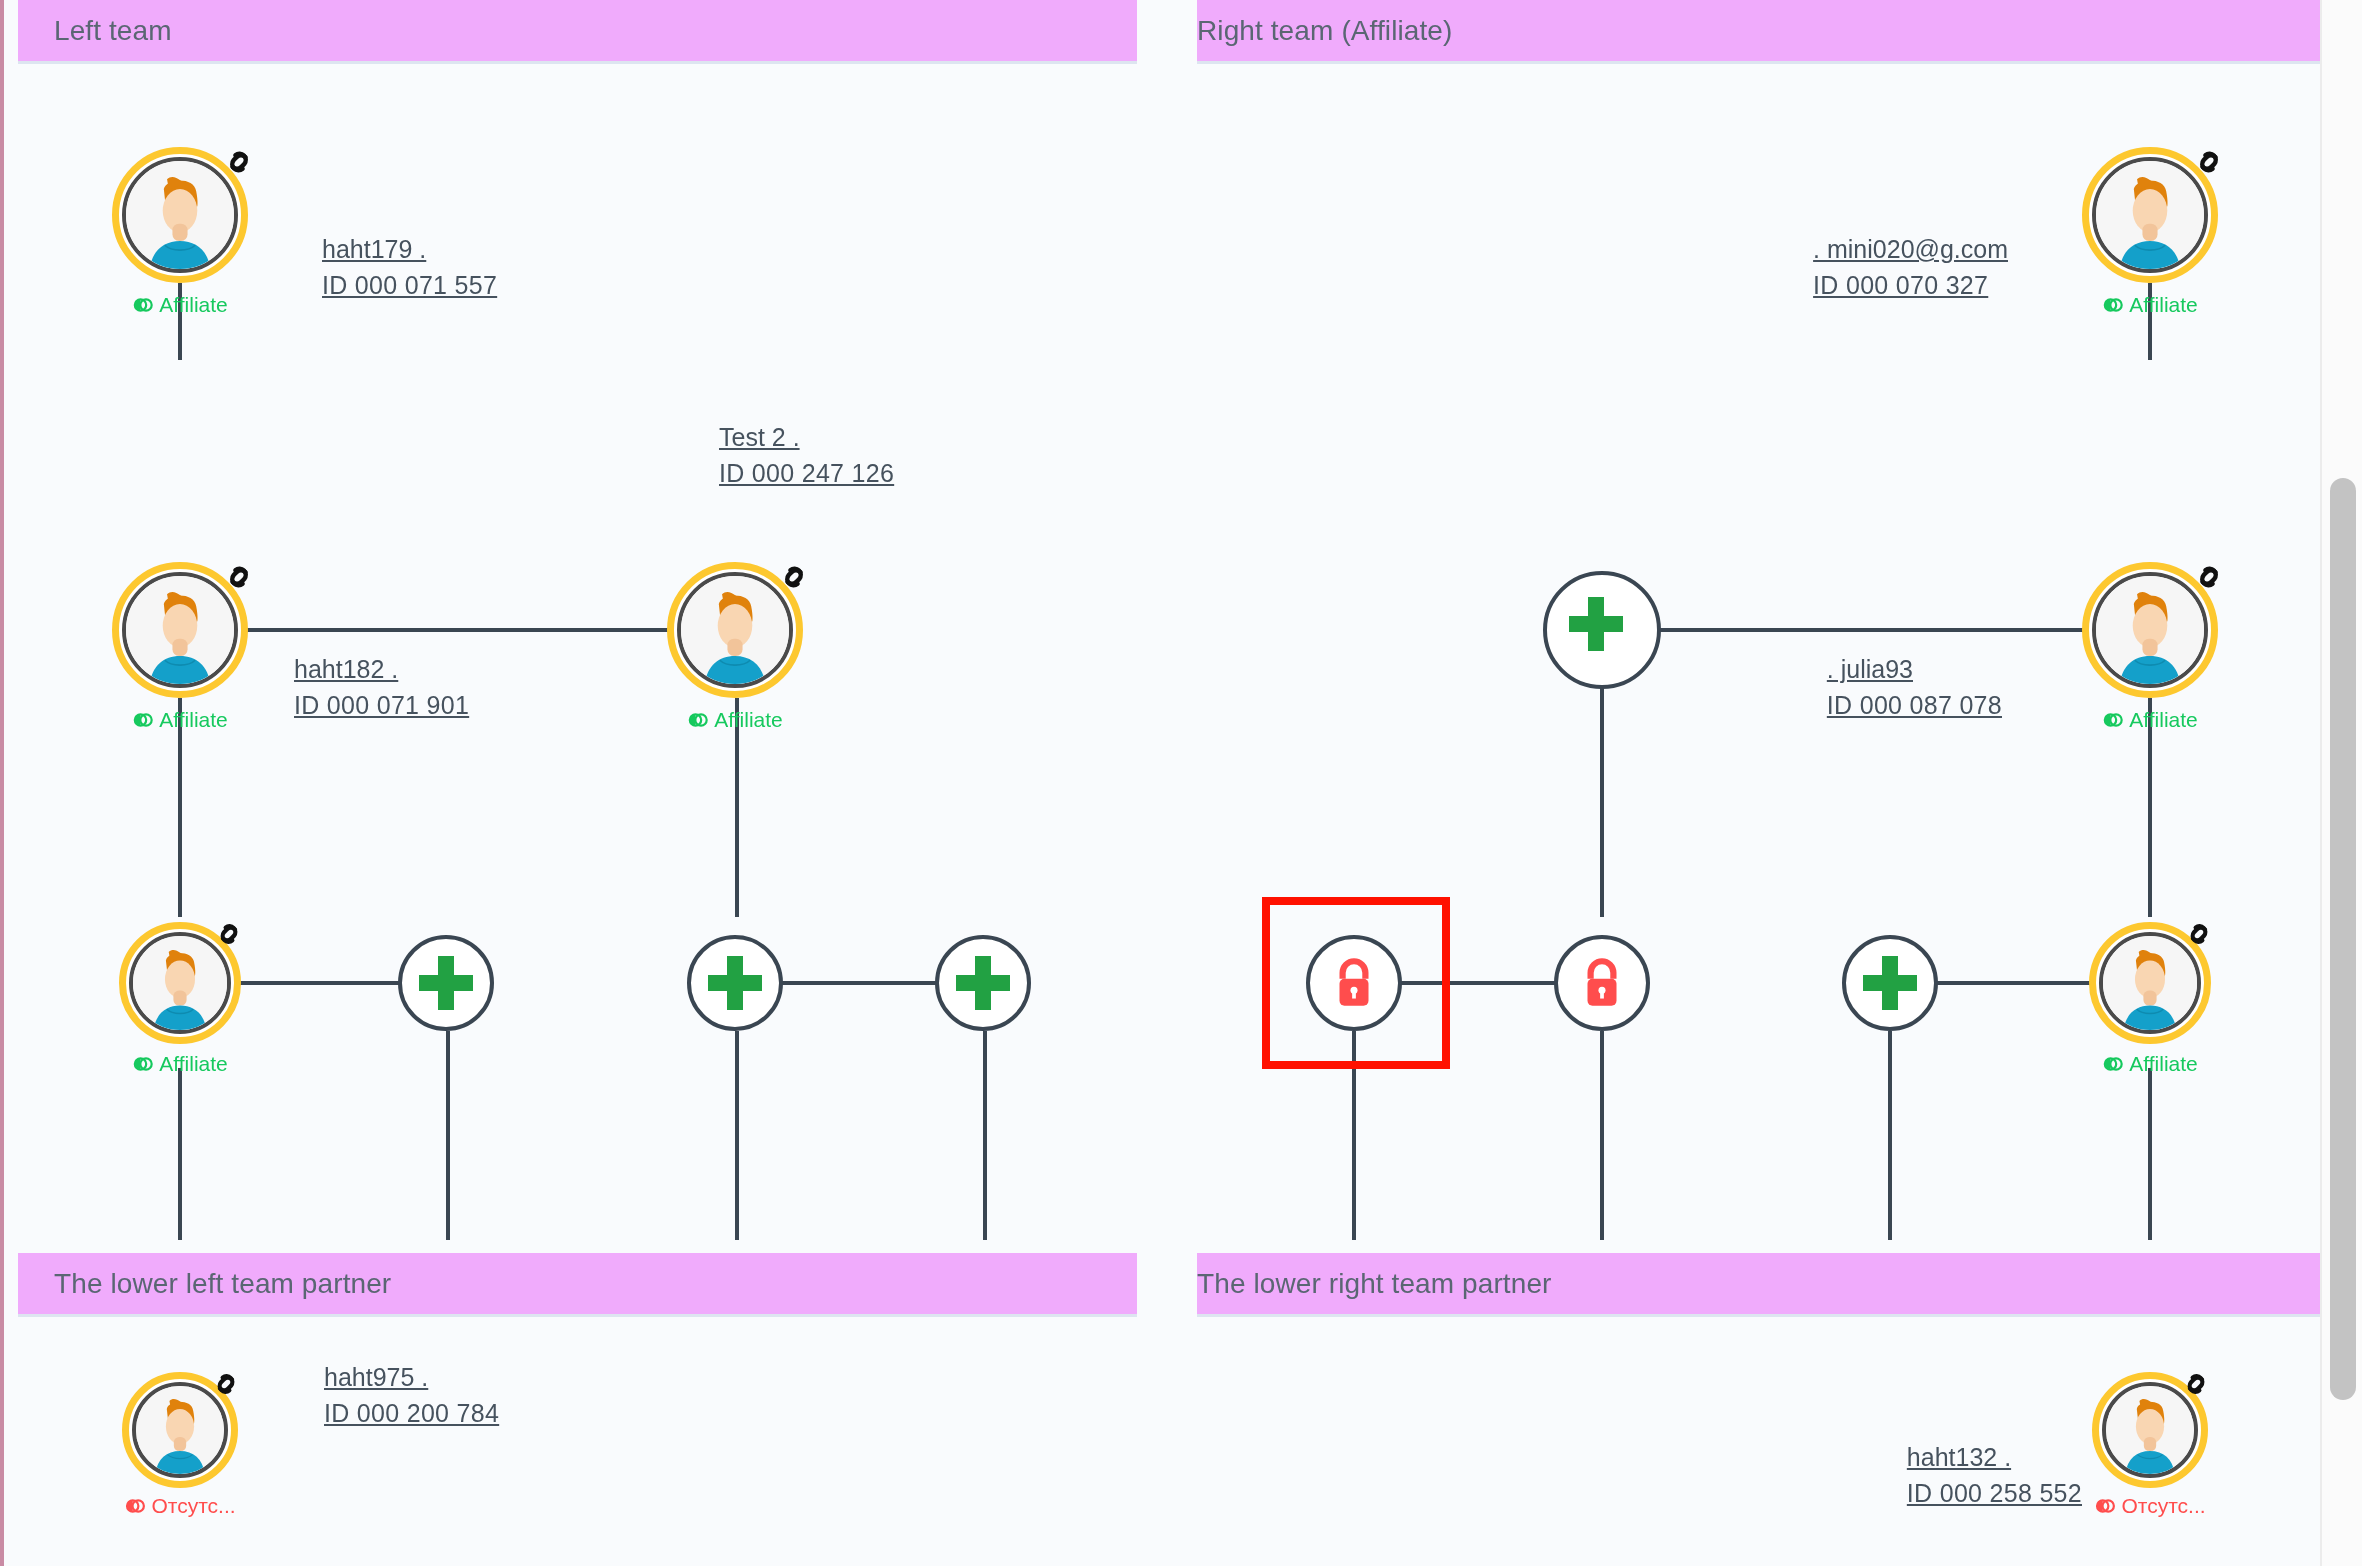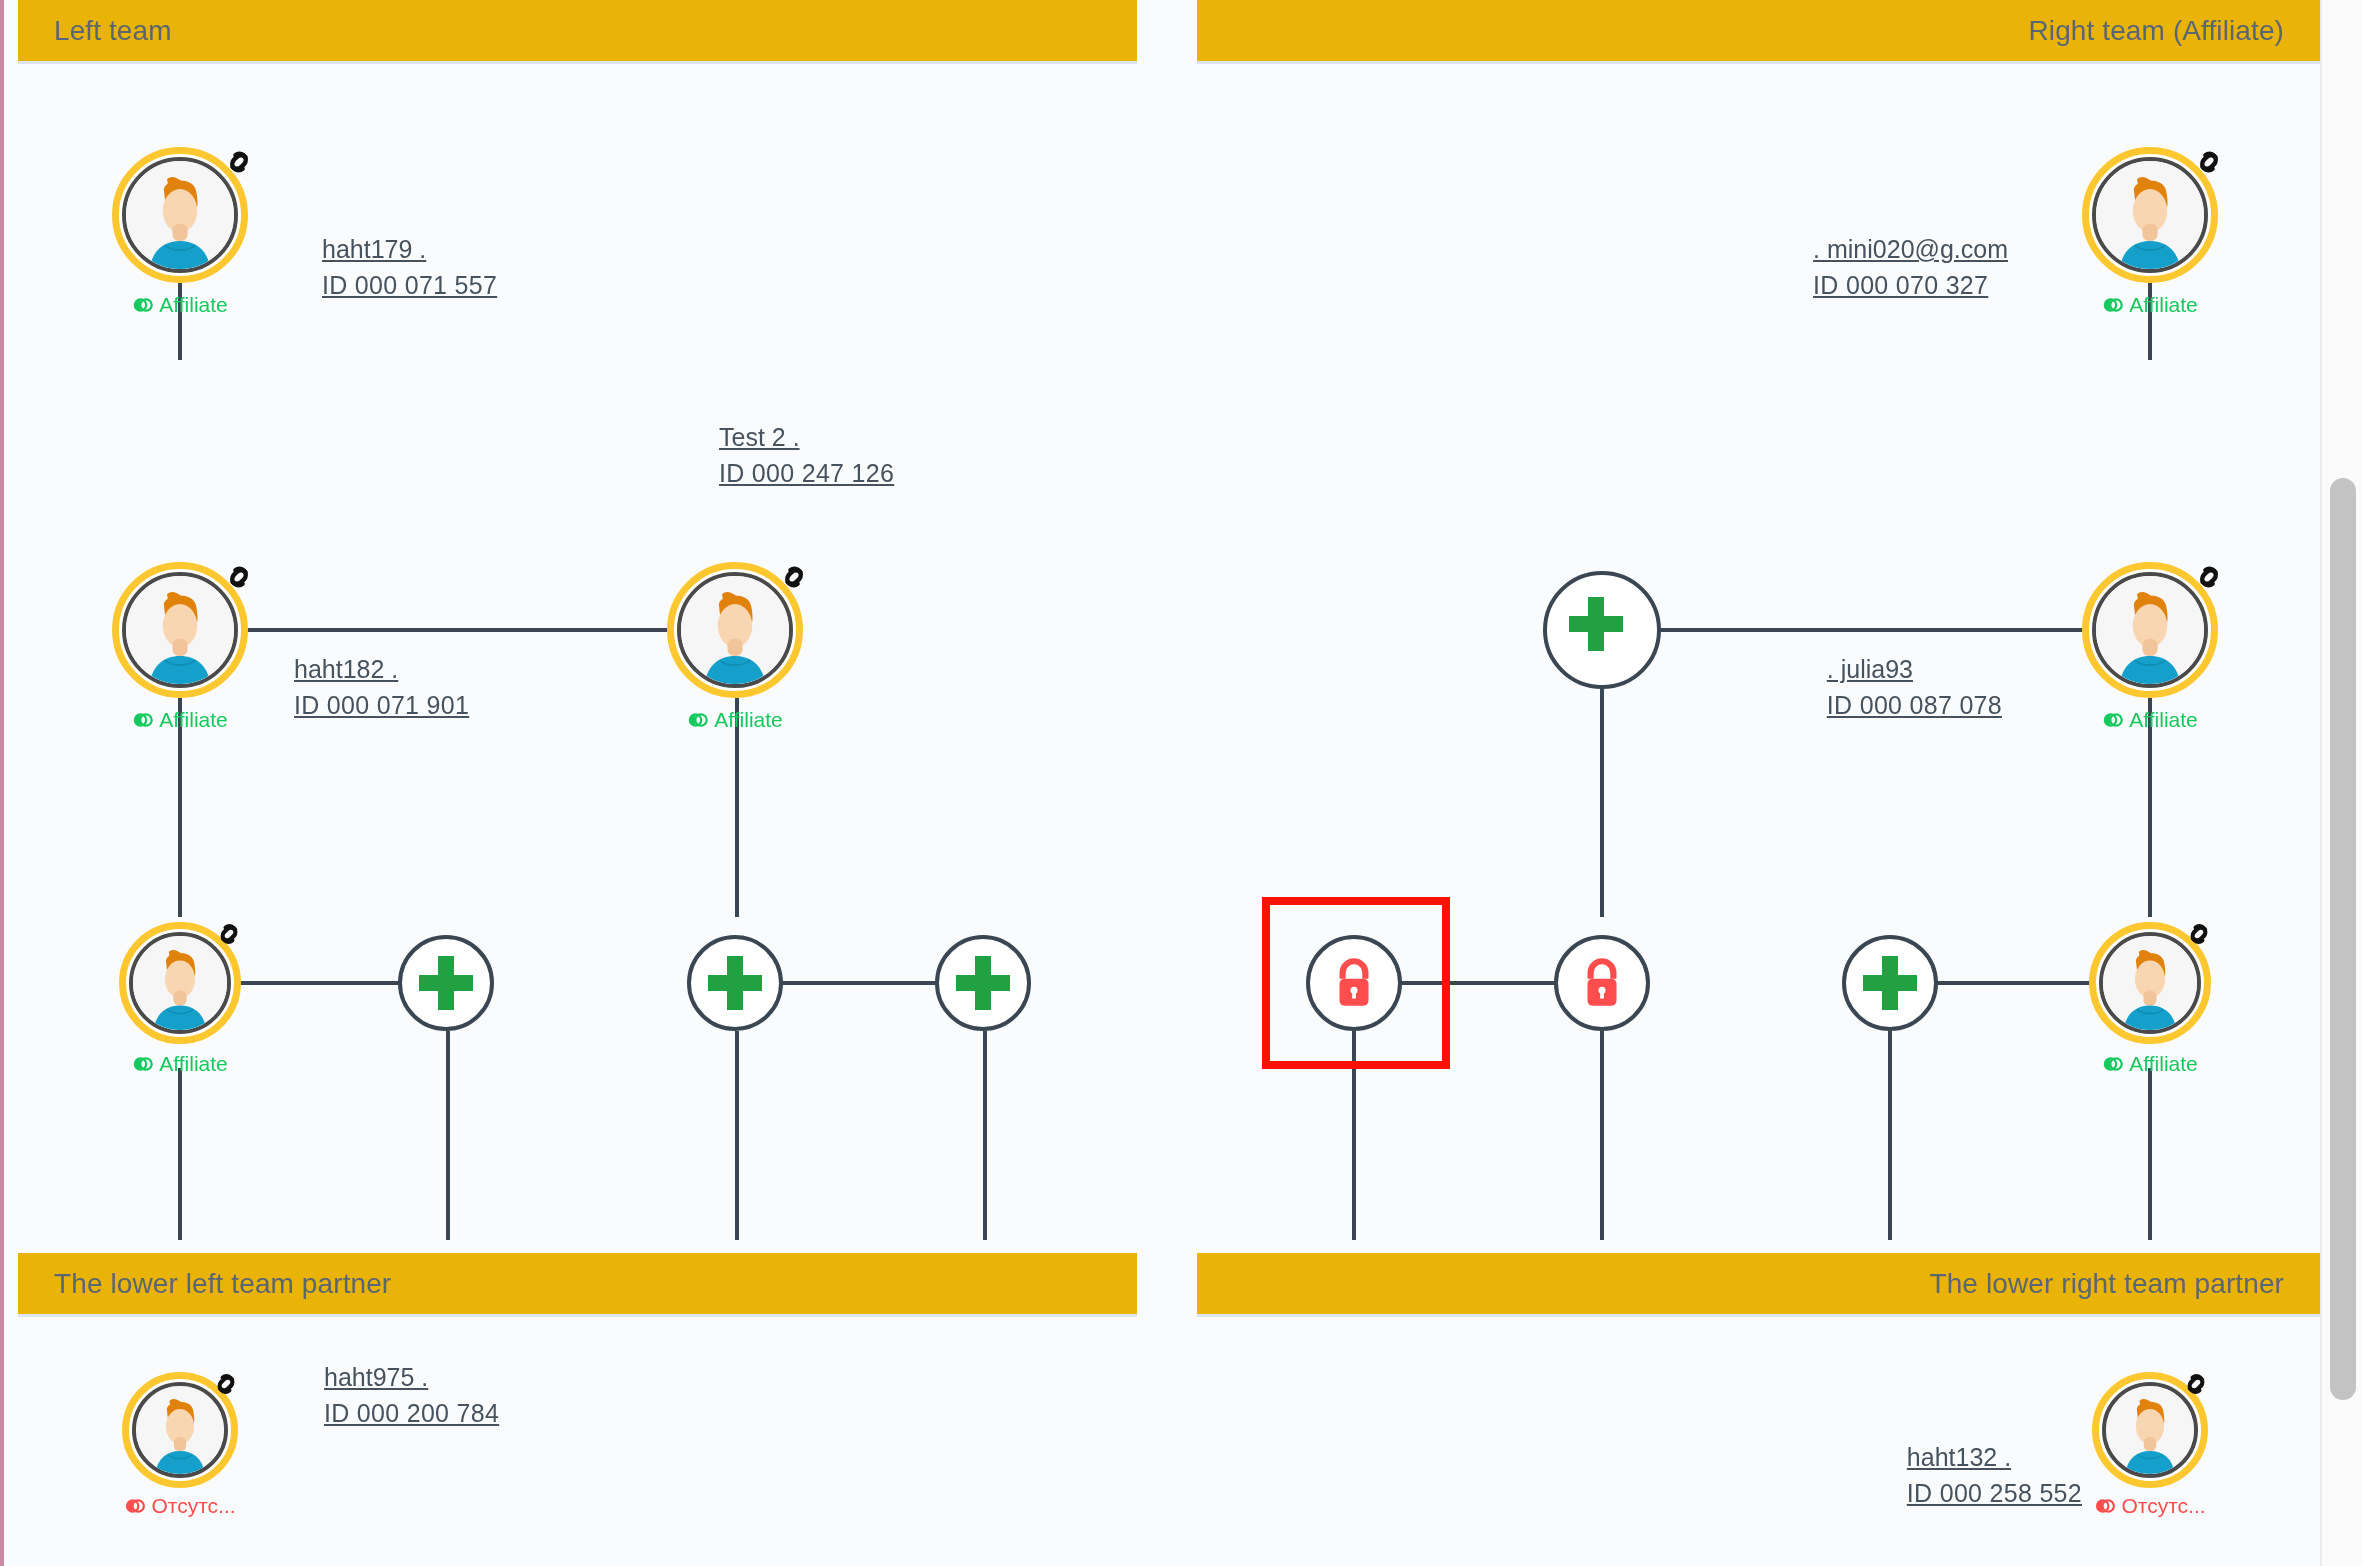--- a/index.html
+++ b/index.html
@@ -20,31 +20,31 @@
     background:#fbfbfb;border-left:2px solid #ececec;
   }
   .scroll-thumb{
     position:absolute;right:6px;top:478px;width:26px;height:922px;
     background:#c3c3c3;border-radius:13px;
   }
 
   
   .panel-header{
     position:absolute;
-    background:#eab308;
+    background:#f0abfc;
     border-bottom:3px solid #dde5f0;
     height:64px;
     box-sizing:border-box;
     display:flex;align-items:center;
   }
   .panel-header .ph-text{
     font-size:28px;color:#5a6673;letter-spacing:.1px;white-space:nowrap;
   }
   .ph-left{ padding-left:36px; justify-content:flex-start;}
-  .ph-right{ padding-right:36px; justify-content:flex-end;}
+  .ph-right{ padding-right:36px; }
   .spill{ color:#ff0000; margin-left:8px;}
 
   #hdr-left   {left:18px;  top:0;    width:1119px;}
   #hdr-right  {left:1197px;top:0;    width:1123px;}
   #hdr-lowleft{left:18px;  top:1253px;width:1119px;}
   #hdr-lowright{left:1197px;top:1253px;width:1123px;}
 
   
   .canvas{position:absolute;left:0;top:0;width:2362px;height:1566px;pointer-events:none;}
   .canvas > *{pointer-events:auto;text-decoration:underline;}

